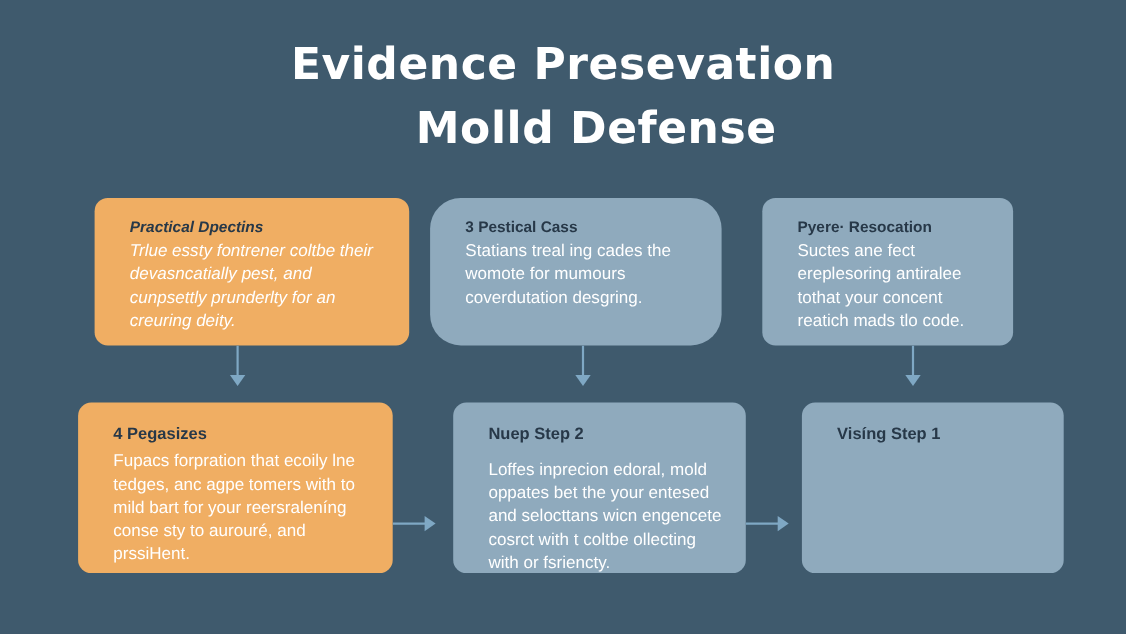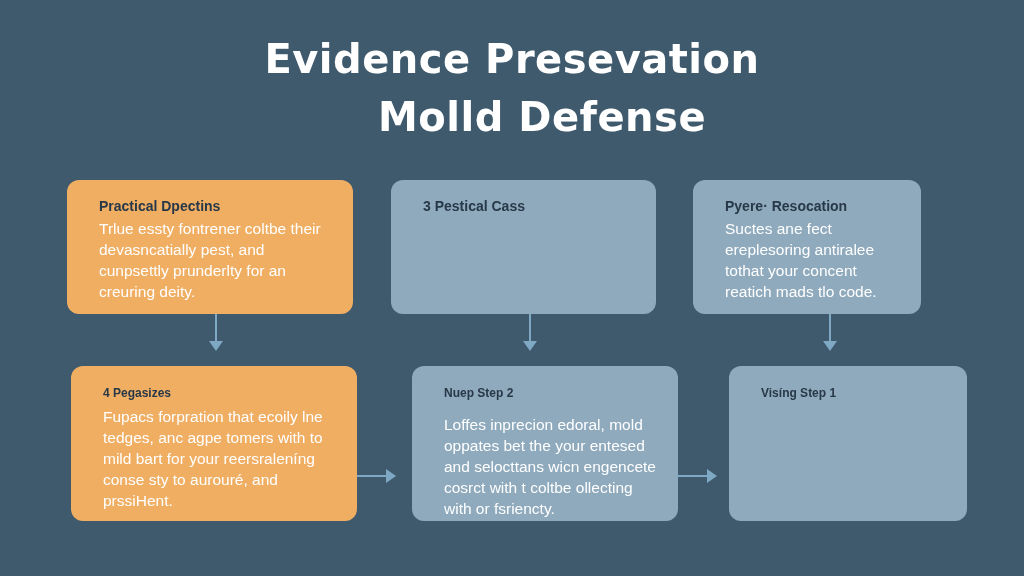--- a/index.html
+++ b/index.html
@@ -22,37 +22,38 @@
     .card.orange { background: #f0ae63; }
     .card.blue { background: #8faabd; }
     .card .ct {
       font-weight: bold; font-size: 14px; color: #273848; margin-bottom: 4px;
       font-family: "Liberation Sans", sans-serif;
     }
     .card .cb {
       font-size: 15.5px; line-height: 21px; color: #ffffff;
       font-family: "Liberation Sans", sans-serif;
     }
-    .card.bot .ct { font-size: 12px; margin-top: 2px; margin-bottom: 14px; }
+    .card.bot .ct { font-size: 15px; margin-top: 2px; margin-bottom: 14px; }
     .arrow { position: absolute; }
   </style>
 </head>
 <body>
 
 <div class="title">
   <span>Evidence Presevation</span>
   <span class="line2">Molld Defense</span>
 </div>
 
-<div class="card orange" style="left:67px; top:180px; width:286px; height:134px;">
+<div class="card orange" style="left:86px; top:180px; width:286px; height:134px;font-style:italic;">
   <div class="ct">Practical Dpectins</div>
   <div class="cb">Trlue essty fontrener coltbe their devasncatially pest, and cunpsettly prunderlty for an creuring deity.</div>
 </div>
-<div class="card blue" style="left:391px; top:180px; width:265px; height:134px;">
+<div class="card blue" style="left:391px; top:180px; width:265px; height:134px;border-radius:28px;">
   <div class="ct">3 Pestical Cass</div>
+  <div class="cb">Statians treal ing cades the womote for mumours coverdutation desgring.</div>
 </div>
 <div class="card blue" style="left:693px; top:180px; width:228px; height:134px;">
   <div class="ct">Pyere· Resocation</div>
   <div class="cb">Suctes ane fect ereplesoring antiralee tothat your concent reatich mads tlo code.</div>
 </div>
 
 <div class="card orange bot" style="left:71px; top:366px; width:286px; height:155px;">
   <div class="ct">4 Pegasizes</div>
   <div class="cb" style="margin-top:-8px;">Fupacs forpration that ecoily lne tedges, anc agpe tomers with to mild bart for your reersraleníng conse sty to aurouré, and prssiHent.</div>
 </div>

